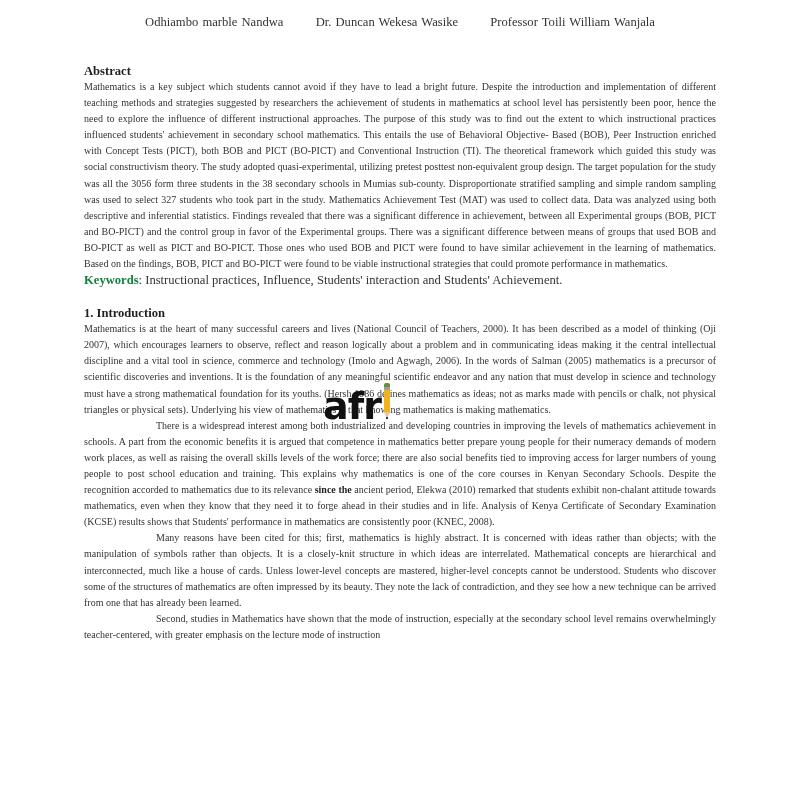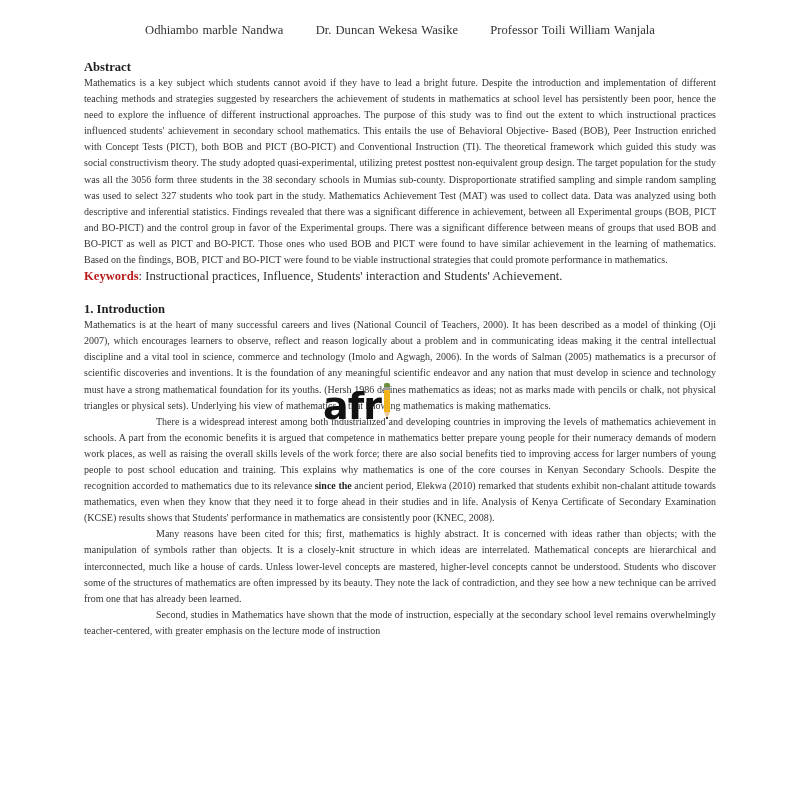--- a/index.html
+++ b/index.html
@@ -11,21 +11,21 @@
       width: 800px;
       height: 800px;
       overflow: hidden;
       position: relative;
       font-family: "Liberation Serif", "DejaVu Serif", serif;
       color: #2a2a2a;
     }
     .page {
       position: absolute;
       left: 84px;
-      top: 22px;
+      top: 14px;
       width: 632px;
     }
     .authors {
       text-align: center;
       font-size: 12.6px;
       line-height: 17px;
       color: #333;
       word-spacing: 1px;
     }
     .authors .author {
@@ -38,41 +38,41 @@
       color: #333;
     }
     .section-heading {
       font-weight: bold;
       font-size: 12.6px;
       line-height: 16px;
       color: #1f1f1f;
       margin: 0;
     }
     .abstract-heading {
-      margin-top: 20px;
+      margin-top: 32px;
     }
     .para {
       font-size: 10px;
       line-height: 16.1px;
       text-align: justify;
       margin: 0;
       color: #333;
     }
     .para.indent {
       text-indent: 72px;
     }
     .keywords {
       font-size: 12.6px;
       line-height: 16px;
       margin: 0;
       color: #333;
     }
     .keywords .kw-label {
       font-weight: bold;
-      color: #b91c1c;
+      color: #15803d;
     }
     .intro-heading {
       margin-top: 17px;
     }
     .bold-inline {
       font-weight: bold;
       color: #1f1f1f;
     }
     .watermark {
       position: absolute;

